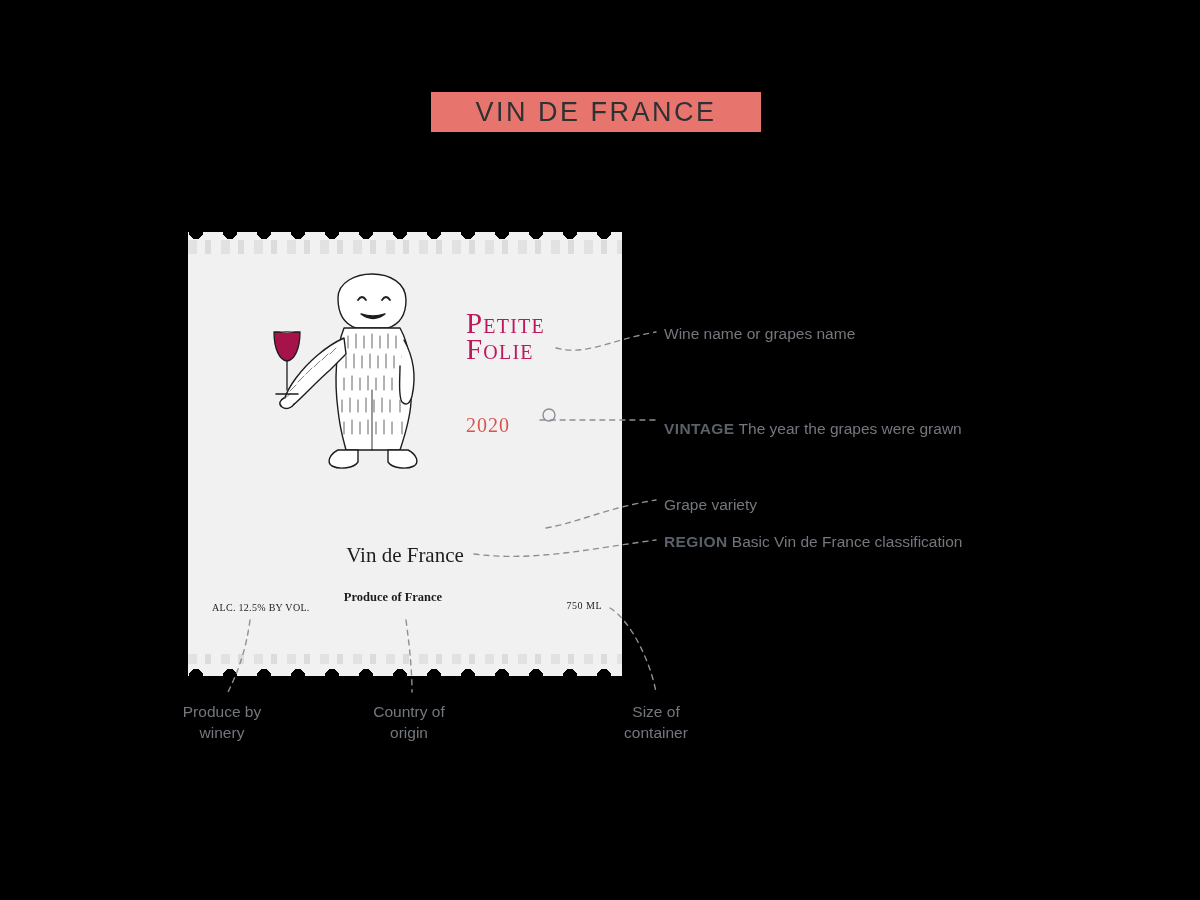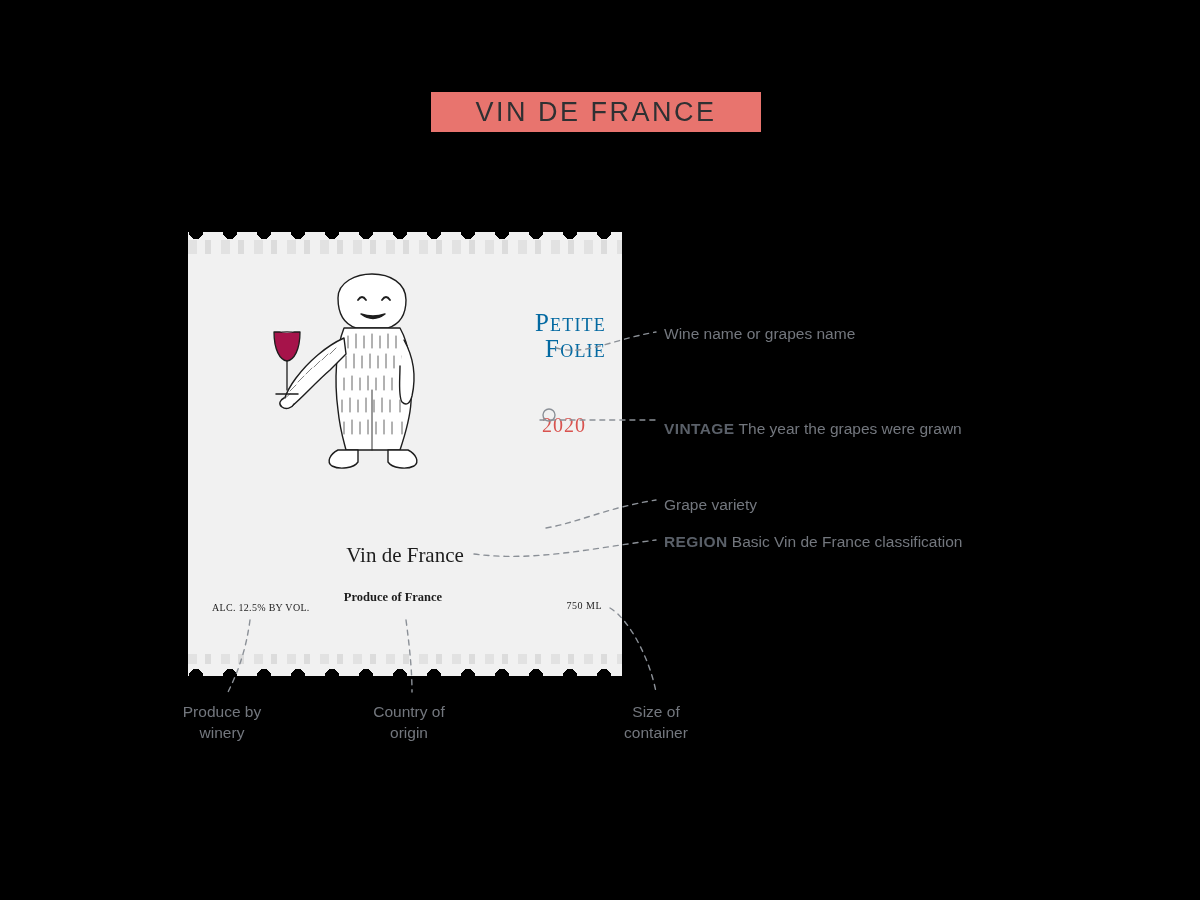--- a/index.html
+++ b/index.html
@@ -84,33 +84,33 @@
     height: 240px;
   }
 
   
   .label-txt { position: absolute; color: #1d1d1d; }
 
   #petite-folie {
     left: 278px;
     top: 70px;
     width: 140px;
-    text-align: right;
-    font-family: "Liberation Serif", serif;
-    font-size: 25px;
+    text-align: left;
+    font-family: "Liberation Serif", serif;
+    font-size: 29px;
     line-height: 26px;
     letter-spacing: 1.2px;
-    color: #0369a1;
+    color: #be185d;
     font-variant: small-caps;
   }
   #vintage-year {
     left: 278px;
     top: 174px;
     width: 120px;
-    text-align: right;
+    text-align: left;
     font-family: "Liberation Serif", serif;
     font-size: 20px;
     color: #d9534f;
     letter-spacing: 1px;
   }
   #grape-variety {
     left: 0;
     top: 258px;
     width: 434px;
     text-align: center;

